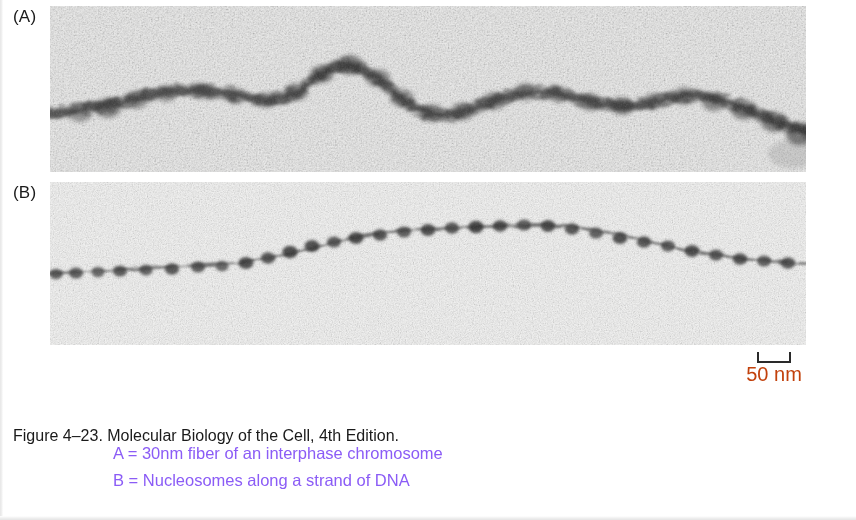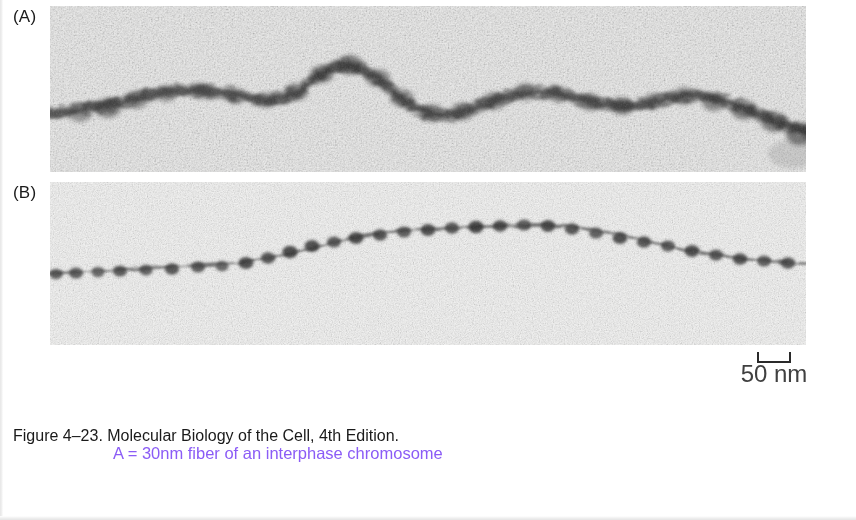--- a/index.html
+++ b/index.html
@@ -80,23 +80,23 @@
     border-left: 2px solid #2a2a2a;
     border-right: 2px solid #2a2a2a;
     border-bottom: 2px solid #2a2a2a;
     box-sizing: border-box;
   }
   #scale-label {
     position: absolute;
     left: 0px; top: 13px;
     width: 68px;
     text-align: center;
-    font-size: 24px;
+    font-size: 20px;
     line-height: 22px;
-    color: #404040;
+    color: #c2410c;
     white-space: nowrap;
   }
 
   
   #caption {
     position: absolute;
     left: 13px; top: 390px;
     font-size: 16px;
     line-height: 19px;
     color: #1a1a1a;
@@ -295,15 +295,16 @@
 
   <div id="scale-bar-group">
     <div id="scale-bracket"></div>
     <div id="scale-label">50 nm</div>
   </div>
 
   <div id="caption">Figure 4–23. Molecular Biology of the Cell, 4th Edition.</div>
 
   <div id="legend">
     <span class="legend-line">A = 30nm fiber of an interphase chromosome</span>
+    <span class="legend-line">B =  Nucleosomes along a strand of DNA</span>
   </div>
 
 </div>
 
 </body></html>

